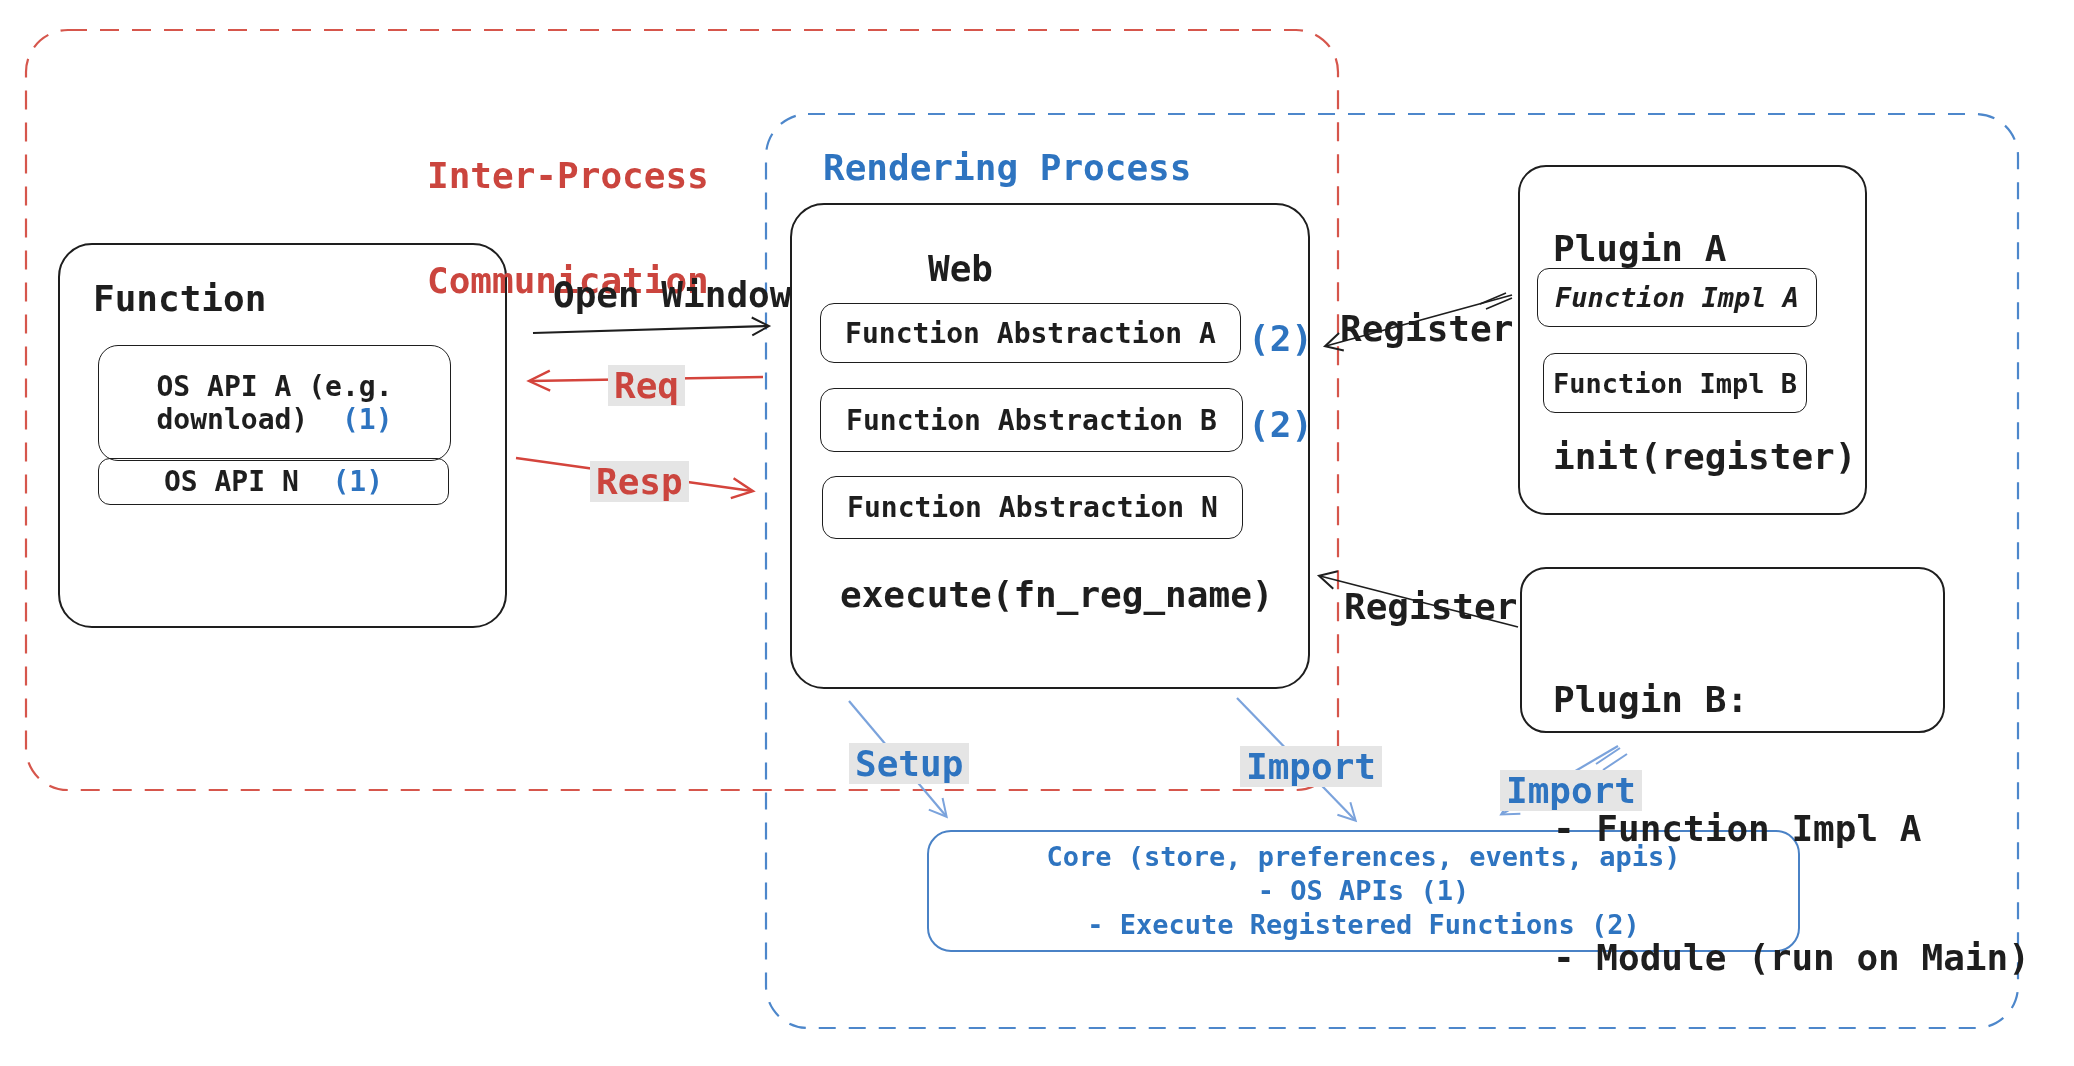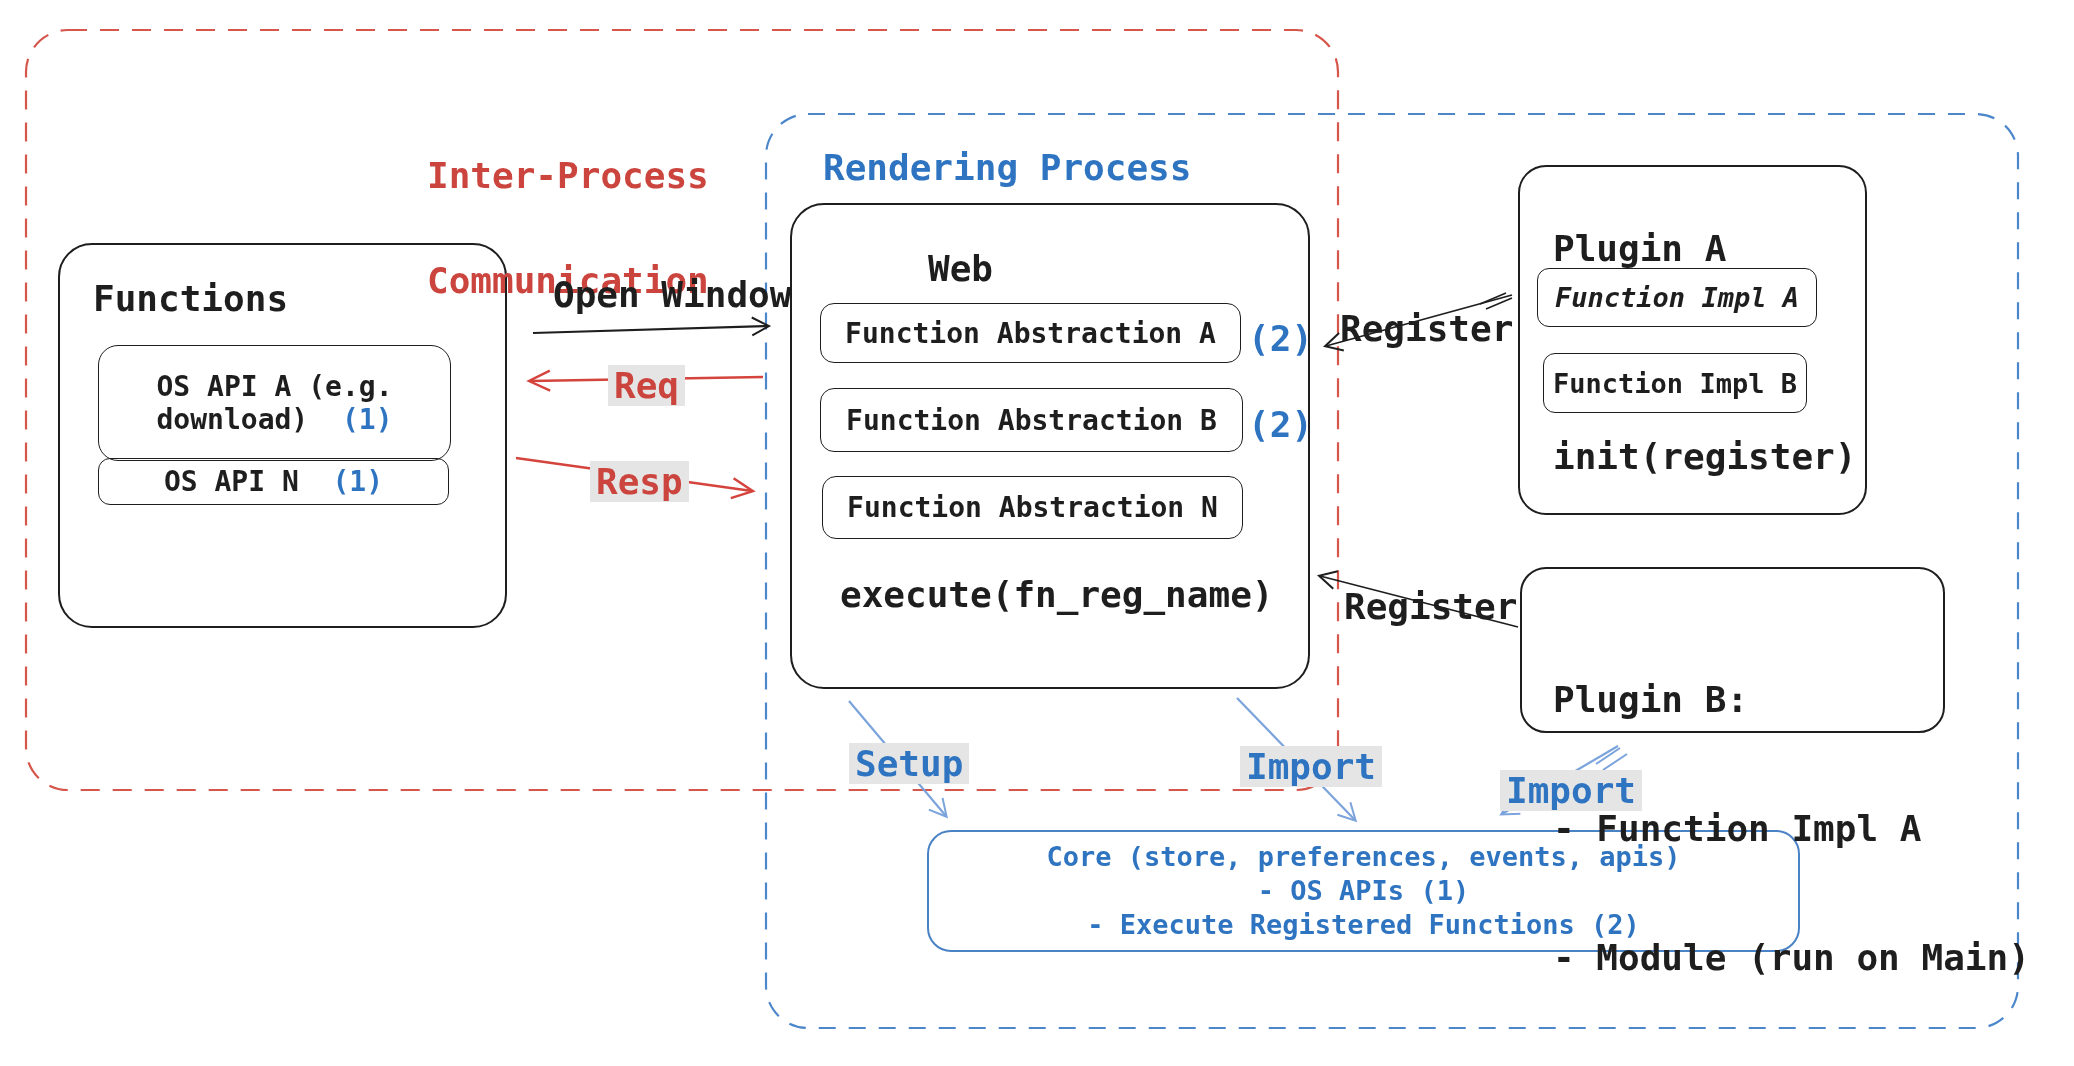--- a/index.html
+++ b/index.html
@@ -91,21 +91,21 @@
     <path d="M1596,764 L1620,748 M1603,770 L1627,754" fill="none" stroke="#7ba3dc" stroke-width="2"></path>
   </svg>
 
   <div class="lbl red" id="ipc-title" style="left:427px;top:88px;">
     <div>Inter-Process</div>
     <div>Communication</div>
   </div>
   <div class="lbl blue" style="left:798px;top:147px;margin-left:25px;">Rendering Process</div>
 
   <div class="box" style="left:58px;top:243px;width:449px;height:385px;border-radius:34px;"></div>
-  <div class="lbl" style="left:93px;top:278px;">Functions</div>
+  <div class="lbl" style="left:93px;top:278px;">Function</div>
 
   <div class="innerbox" style="left:98px;top:345px;width:353px;height:116px;border-radius:20px;flex-direction:column;line-height:33px;">
     <div>OS API A (e.g.</div>
     <div><span>download)</span>  <span class="blue-badge">(1)</span></div>
   </div>
 
   <div class="innerbox" style="left:98px;top:458px;width:351px;height:47px;border-radius:12px;">
     <span>OS API N</span><span> </span><span> </span><span class="blue-badge">(1)</span>
   </div>
 

